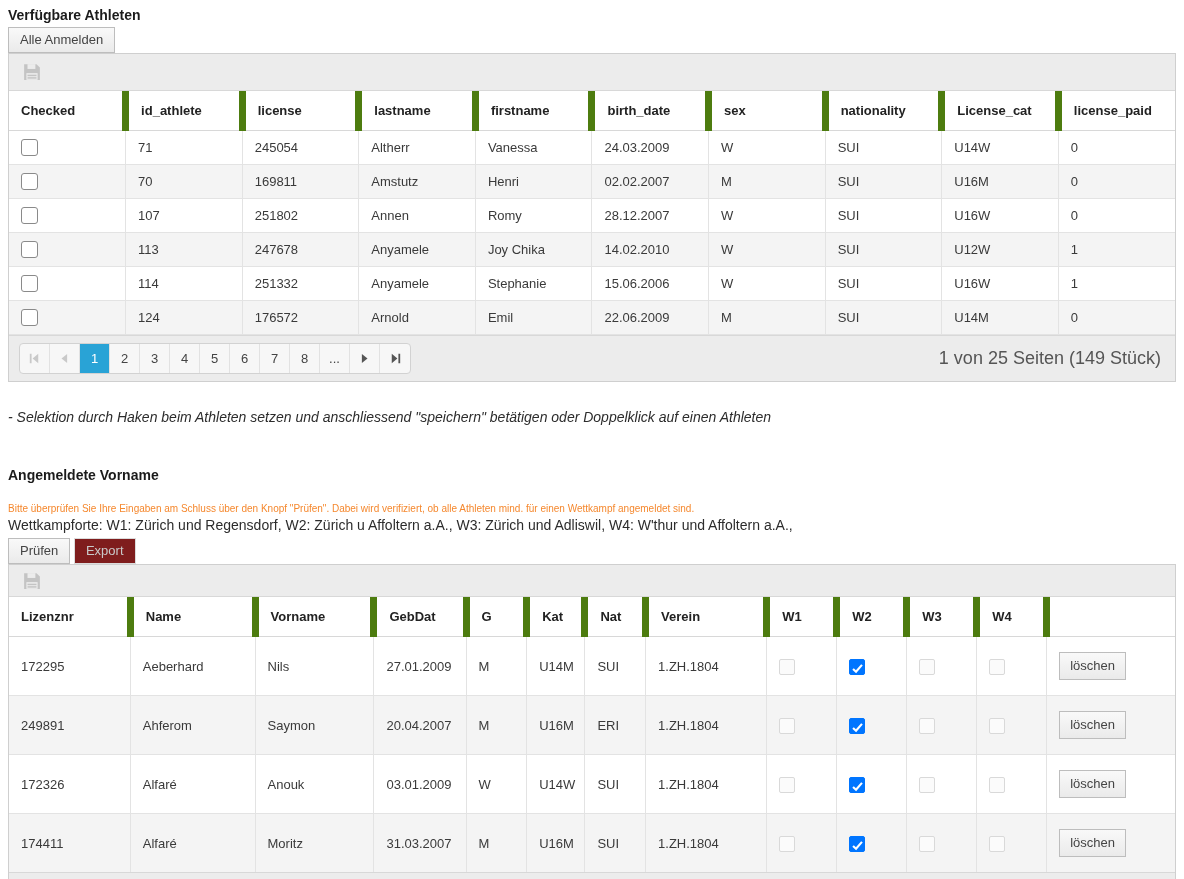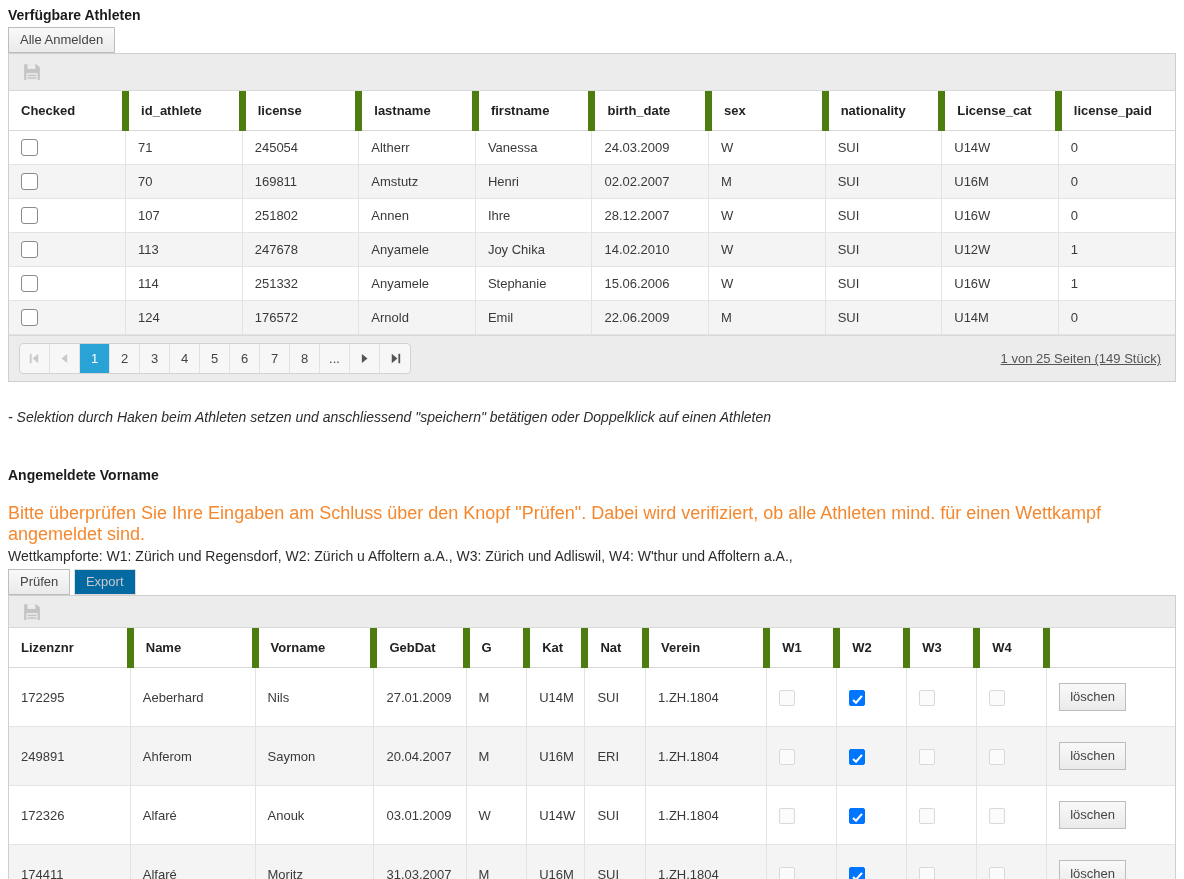--- a/index.html
+++ b/index.html
@@ -16,21 +16,21 @@
   .btn {
     display: inline-block;
     font-family: inherit;
     font-size: 13px; color: #444;
     background: linear-gradient(#f9f9f9, #eaeaea);
     border: 1px solid #bdbdbd;
     padding: 4px 11px;
     cursor: pointer;
     line-height: 16px;
   }
-  .btn.disabled { color: #c9c9c9; border-color: #dcdcdc; background: #0369a1; cursor: default; }
+  .btn.disabled { color: #c9c9c9; border-color: #dcdcdc; background: #7f1d1d; cursor: default; }
   .btn-row { margin: 0; }
 
   
   .grid { border: 1px solid #cfcfcf; background: #4c1d95; }
   .grid-toolbar {
     background: #ececec;
     border-bottom: 1px solid #d8d8d8;
     padding: 9px 10px 9px 14px;
     height: 37px;
   }
@@ -100,25 +100,25 @@
   }
   .pg-btn {
     display: inline-flex; align-items: center; justify-content: center;
     min-width: 30px; height: 29px; padding: 0 4px;
     font-size: 13px; color: #444; cursor: pointer; user-select: none;
     border-right: 1px solid #e2e2e2; background: transparent;
   }
   .pg-btn:last-child { border-right: none; }
   .pg-btn.active { background: #29a3d6; color: #fff; font-weight: normal; }
   .pg-btn.arrow.disabled { cursor: default; }
-  .pager-info { font-size: 13px; color: #555; padding-right: 4px; text-decoration: underline; }
+  .pager-info { font-size: 18px; color: #555; padding-right: 4px; }
 
   .hint-text { margin: 27px 0 0 0; font-size: 14px; color: #2c2c2c; font-style: italic; }
   .gap-lg { height: 40px; }
-  .warn-text { color: #f5882e; font-size: 18px; margin: 20px 0 3px 0; }
+  .warn-text { color: #f5882e; font-size: 10px; margin: 20px 0 3px 0; }
   .venues-text { font-size: 14px; color: #2c2c2c; margin: 0 0 5px 0; }
 </style>
 </head>
 <body>
 
 <div class="page">
 
   <div class="section-title">Verfügbare Athleten</div>
 
   <div class="btn-row">
@@ -175,21 +175,21 @@
             <td>M</td>
             <td>SUI</td>
             <td>U16M</td>
             <td>0</td>
           </tr>
           <tr>
             <td><span class="cbx"></span></td>
             <td>107</td>
             <td>251802</td>
             <td>Annen</td>
-            <td>Ihre</td>
+            <td>Romy</td>
             <td>28.12.2007</td>
             <td>W</td>
             <td>SUI</td>
             <td>U16W</td>
             <td>0</td>
           </tr>
           <tr class="alt">
             <td><span class="cbx"></span></td>
             <td>113</td>
             <td>247678</td>

